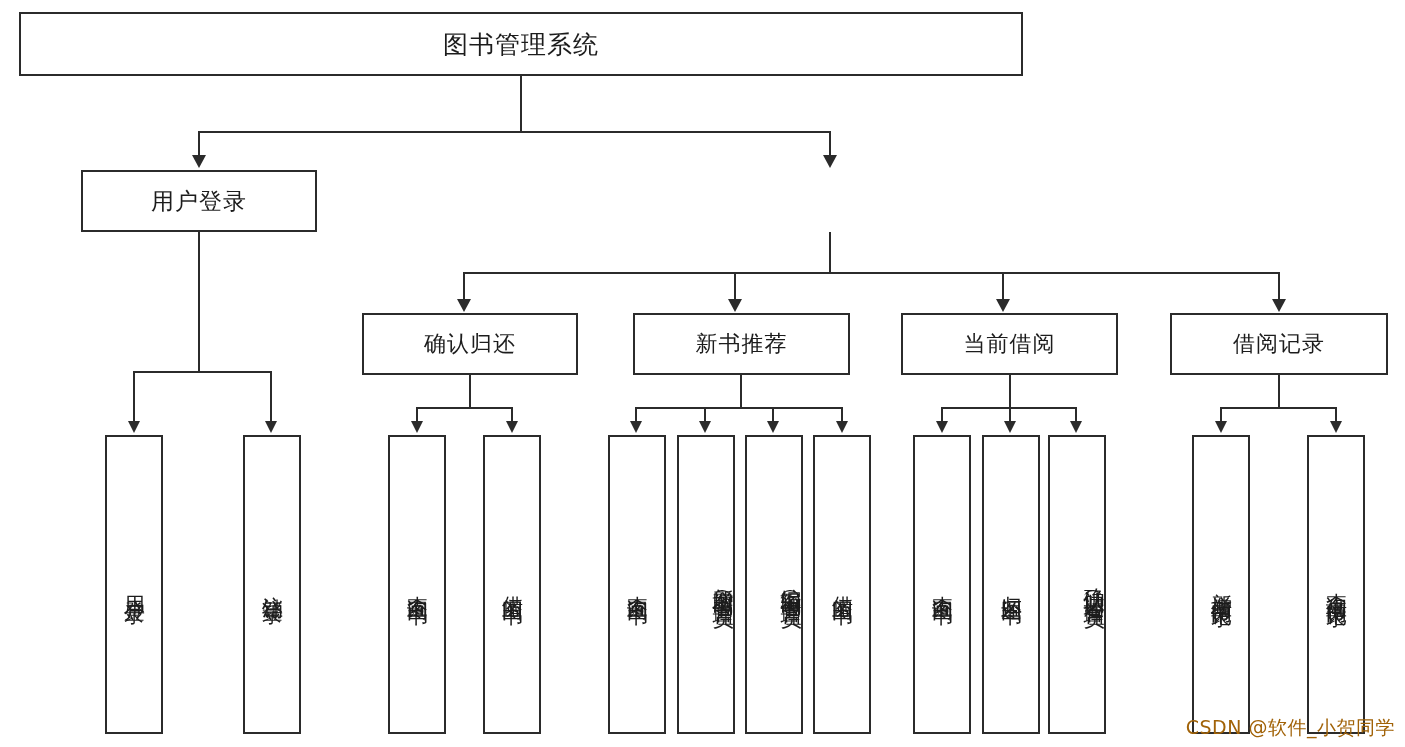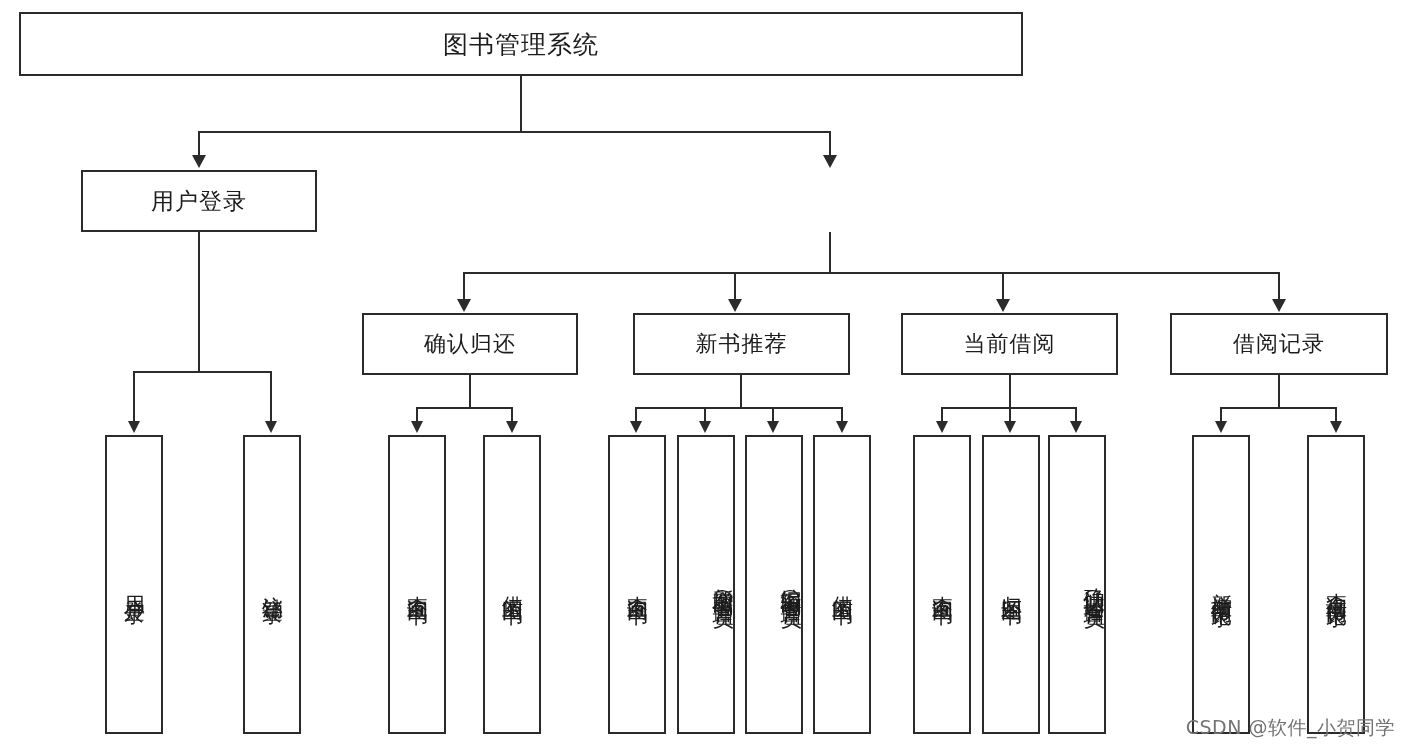--- a/index.html
+++ b/index.html
@@ -82,21 +82,21 @@
   .arrow-sm {
     border-left-width: 6px;
     border-right-width: 6px;
     border-top-width: 12px;
   }
   .watermark {
     position: absolute;
     right: 10px;
     bottom: 6px;
     font-size: 19px;
-    color: #737373;
+    color: #a16207;
     letter-spacing: 0.5px;
     z-index: 5;
     white-space: nowrap;
   }
 </style>
 </head>
 <body>
 
 <div id="canvas">
 

